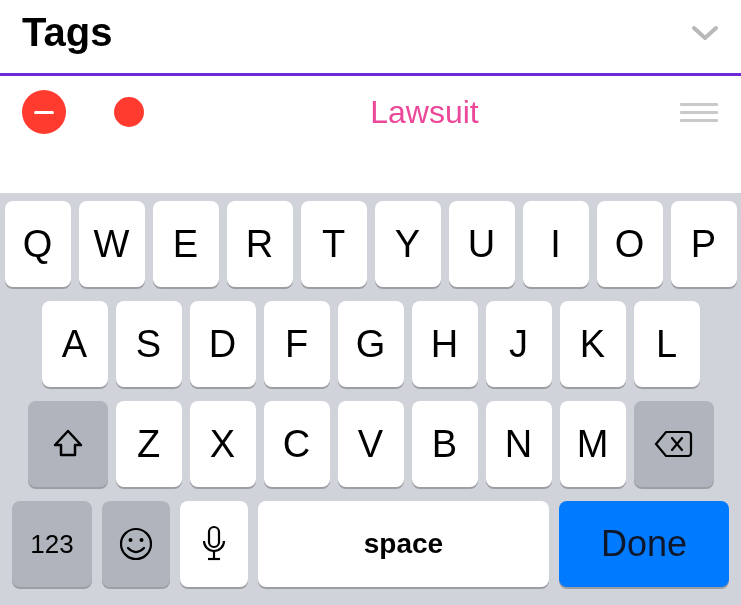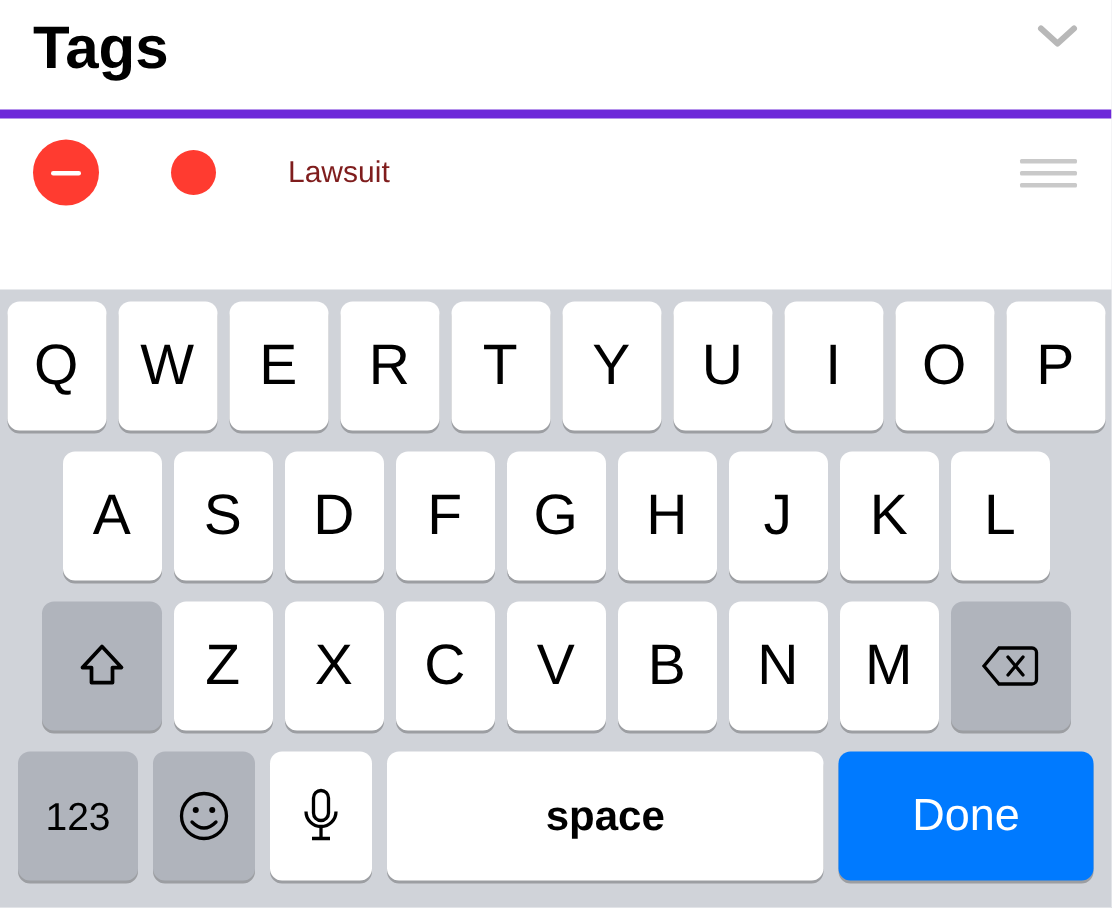--- a/index.html
+++ b/index.html
@@ -1,34 +1,34 @@
 <!DOCTYPE html>
 <html><head>
 <meta charset="utf-8">
 <style>
   * { box-sizing: border-box; margin: 0; padding: 0; }
   html, body { width: 741px; height: 605px; font-family: -apple-system, "Helvetica Neue", Arial, sans-serif; background: #fff; overflow: hidden; }
   .header {
-    display: flex; align-items: flex-start; justify-content: space-between;
-    padding: 10px 22px 18px 22px; border-bottom: 6px solid #6d28d9;
+    display: flex; align-items: center; justify-content: space-between;
+    padding: 10px 22px 18px 22px; border-bottom: 3px solid #6d28d9;
   }
   .header-title { font-size: 40px; font-weight: 700; color: #000; }
   .chevron-down { width: 28px; height: 28px; display:flex; align-items:center; justify-content:center; }
   .chevron-down svg { stroke: #b8b8b8; }
 
   .tag-row {
     display: flex; align-items: center; padding: 14px 22px 14px 22px; gap: 22px;
   }
   .delete-btn {
     width: 44px; height: 44px; border-radius: 50%; background: #ff3b30;
     display:flex; align-items:center; justify-content:center;
   }
   .delete-btn .minus { width: 20px; height: 3px; background: #fff; border-radius: 2px; }
   .color-dot { width: 30px; height: 30px; border-radius: 50%; background: #ff3b30; margin-left: 26px; margin-right: 26px;}
-  .tag-name { font-size: 20px; color: #7f1d1d; flex: 1; border:none; outline:none; }
+  .tag-name { font-size: 32px; color: #ec4899; flex: 1; border:none; outline:none;text-align:center; }
   .reorder-handle { width: 40px; display:flex; flex-direction:column; gap:5px; align-items:center; }
   .reorder-handle .line { width: 38px; height: 3px; background: #c9c9c9; border-radius:1px; }
 
   .keyboard {
     position:absolute; bottom:0; left:0; width:741px; background:#d0d3d9;
     padding: 8px 4px 6px 4px;
   }
   .krow { display:flex; justify-content:center; gap:8px; margin-bottom:14px; }
   .krow:last-child { margin-bottom:12px; }
   .key {
@@ -39,21 +39,21 @@
   .row1 .key { width: 66px; }
   .row2 .key { width: 66px; }
   .row3 .key { width: 66px; }
   .key.fn { background:#b0b4bc; }
   .key.fn-wide { width: 80px; }
   .row4 .key { height: 86px; }
   .key.k123 { width: 80px; background:#b0b4bc; font-size:26px; }
   .key.emoji { width: 68px; background:#b0b4bc; }
   .key.mic { width: 68px; background:#fff; }
   .key.space { flex:1; font-size:28px;font-weight:bold; }
-  .key.done { width: 170px; background:#007aff; color:#ffffff; font-size:30px; }
+  .key.done { width: 170px; background:#007aff; color:#0f172a; font-size:36px; }
   .row4 { gap:10px; padding:0 8px; }
   .shift svg, .backspace svg { }
 </style>
 </head>
 <body>
 
 <div class="header">
   <div class="header-title">Tags</div>
   <div class="chevron-down">
     <svg width="28" height="18" viewBox="0 0 28 18" fill="none">

